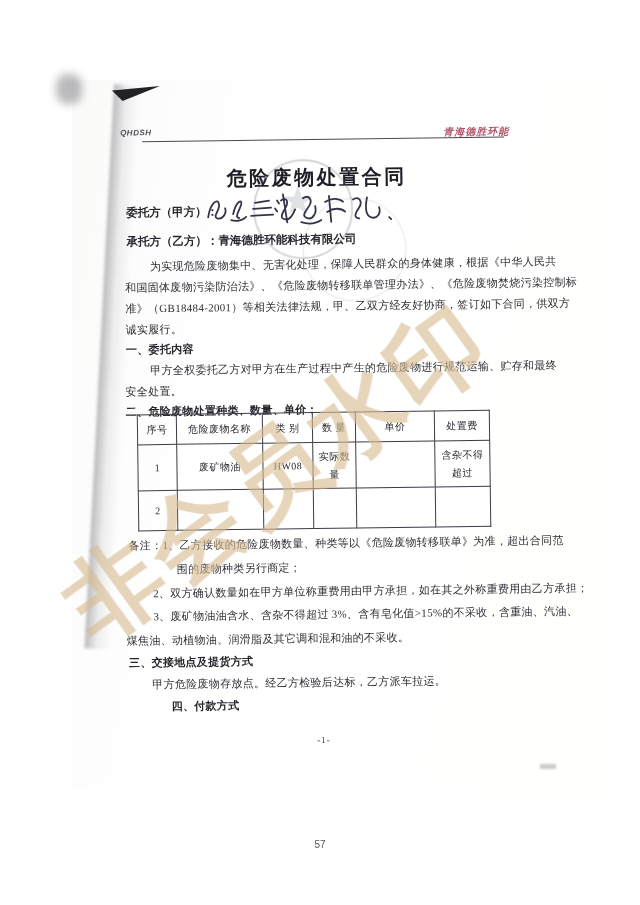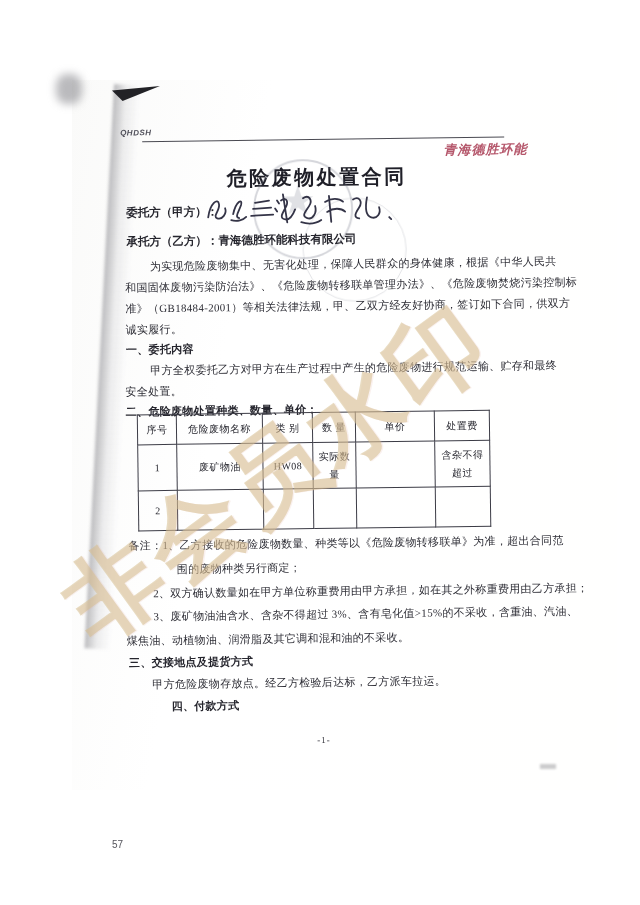--- a/index.html
+++ b/index.html
@@ -19,21 +19,21 @@
   .corner-notch{left:112px;top:86px;width:48px;height:15px;background:#222226;
     clip-path:polygon(0 30%,100% 0,22% 100%);filter:blur(.5px);}
   .edge-blob{left:56px;top:74px;width:26px;height:30px;background:rgba(130,130,135,.55);
     border-radius:40%;filter:blur(4px);}
   .bottom-smudge{left:540px;top:764px;width:16px;height:5px;background:rgba(170,170,172,.6);filter:blur(1px);}
   
   .doc{left:0;top:0;width:640px;height:905px;transform:rotate(-0.75deg);transform-origin:320px 430px;}
   .lh-left{left:124px;top:126px;font-size:8px;font-style:italic;font-weight:bold;
     color:#50505a;letter-spacing:.5px;font-family:"Liberation Sans","DejaVu Sans",sans-serif;}
   .lh-rule{left:146px;top:139px;width:362px;height:1px;background:#4a4a52;}
-  .lh-right{left:447px;top:143px;font-size:13px;font-style:italic;font-weight:bold;
+  .lh-right{left:447px;top:127px;font-size:10px;font-style:italic;font-weight:bold;
     color:#b5576b;letter-spacing:1px;}
   .title{left:130px;top:164px;width:380px;text-align:center;font-size:20px;font-weight:bold;
     letter-spacing:2.5px;color:#1f1f28;font-family:"Liberation Sans","DejaVu Sans",sans-serif;margin:0;}
   
   .stamp{filter:blur(.5px);}
   .stamp-c1{left:256px;top:159px;width:96px;height:96px;border:2px solid rgba(115,118,135,.30);border-radius:50%;}
   .stamp-c2{left:305px;top:198px;width:102px;height:102px;border:1.5px solid rgba(115,118,135,.20);border-radius:50%;}
   .stamp-star{left:283px;top:181px;font-size:40px;color:rgba(115,118,135,.22);line-height:1;}
   
   .ln{font-size:11px;color:#2e2e36;letter-spacing:.3px;white-space:nowrap;line-height:15px;}
@@ -42,21 +42,21 @@
   .sig{left:206px;top:188px;}
   
   .waste-table{left:137px;top:412px;border-collapse:collapse;table-layout:fixed;
     font-size:10px;color:#26262e;}
   .waste-table td{border:1px solid #3c3c46;text-align:center;vertical-align:middle;
     padding:0 1px;line-height:18px;letter-spacing:.5px;}
   .waste-table tr.hd td{height:29px;}
   .waste-table tr.r1 td{height:45px;}
   .waste-table tr.r2 td{height:39px;}
   .pageno{left:130px;top:735px;width:380px;text-align:center;font-size:9px;color:#3a3a42;letter-spacing:1px;}
-  .sheetno{left:112px;top:839px;width:380px;text-align:left;font-size:10px;color:#55555c;
+  .sheetno{left:130px;top:839px;width:380px;text-align:center;font-size:10px;color:#55555c;
     font-family:"Liberation Sans","DejaVu Sans",sans-serif;}
   
   .watermark{left:105px;top:558px;height:100px;line-height:100px;font-size:95px;font-weight:bold;
     letter-spacing:4px;color:rgba(213,189,142,.55);white-space:nowrap;
     transform-origin:0 100%;transform:rotate(-36deg);
     font-family:"Liberation Sans","DejaVu Sans",sans-serif;pointer-events:none;z-index:50;
     text-shadow:1px 1px 0 rgba(228,176,166,.18);}
 </style>
 </head>
 <body>

